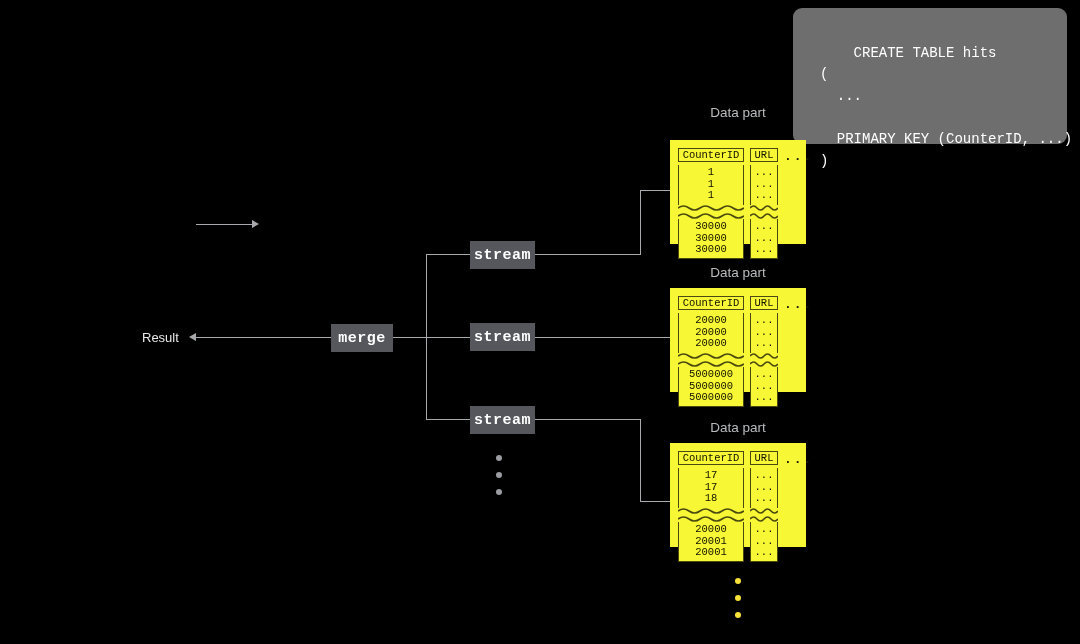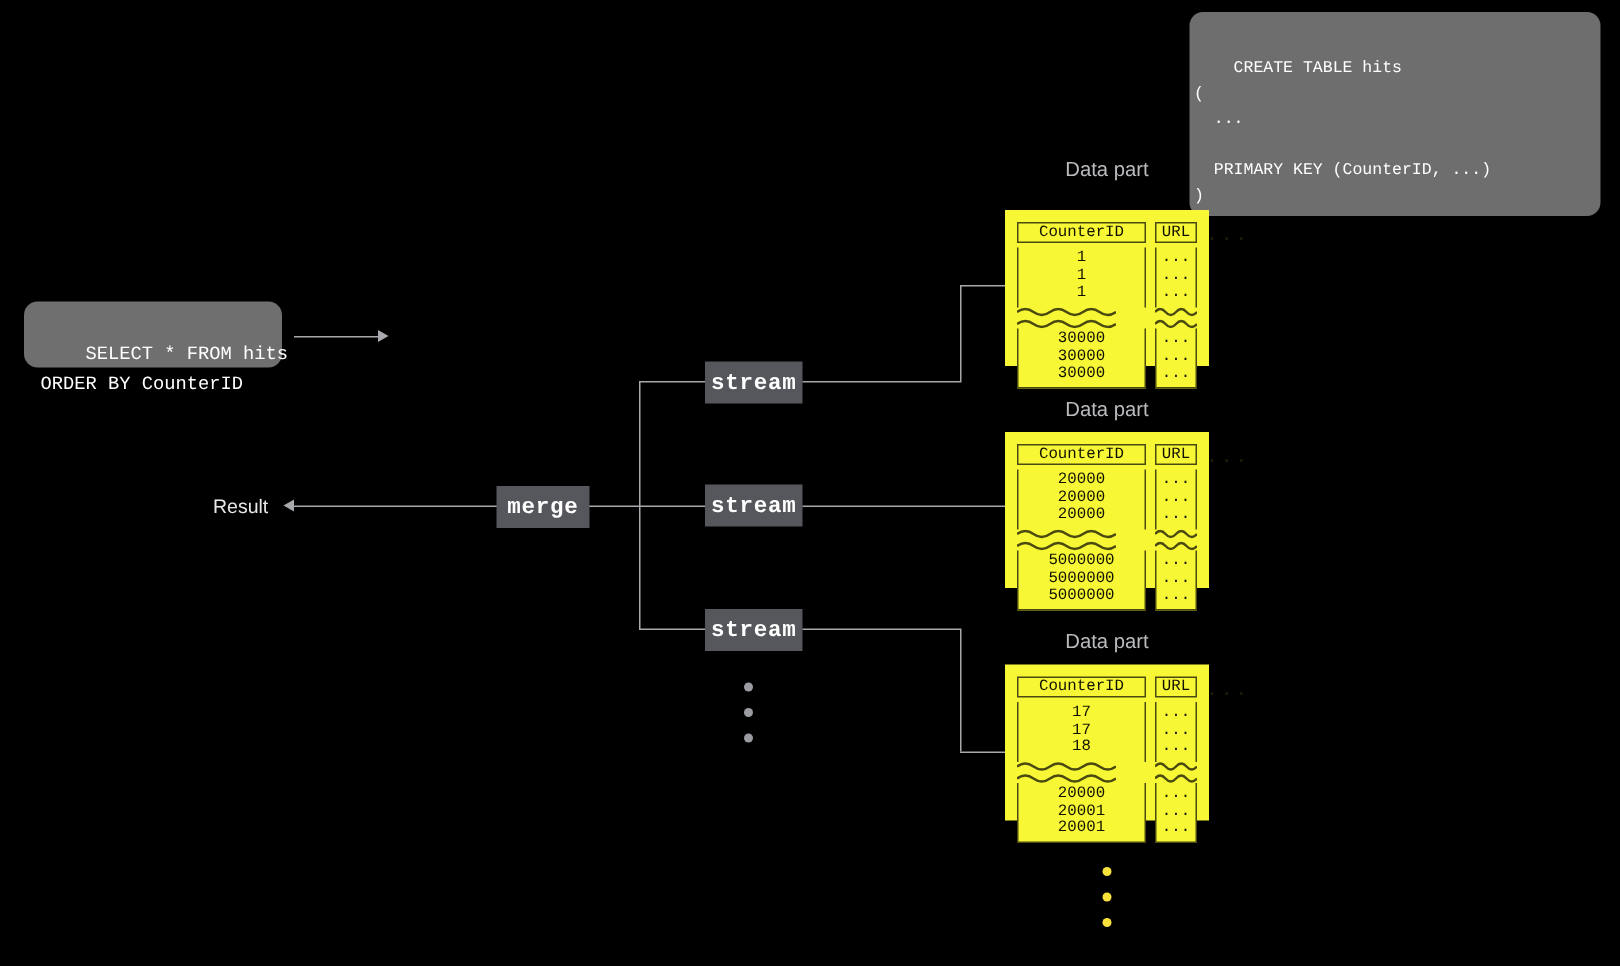--- a/index.html
+++ b/index.html
@@ -7,22 +7,22 @@
        font-family:"Liberation Sans",sans-serif;}
   .canvas{position:absolute;inset:0;}
 
   
   .abs{position:absolute;box-sizing:border-box;}
 
   
   .panel{background:#6e6e6e;border-radius:9px;color:#ffffff;
          font-family:"Liberation Mono","DejaVu Sans Mono",monospace;
          white-space:pre;line-height:1.55;}
-  .ddl{left:793px;top:8px;width:274px;height:136px;font-size:11px;
-       padding:13px 3px;}
+  .ddl{left:793px;top:8px;width:274px;height:136px;font-size:14px;
+       padding:13px 27px;}
   .query{left:16px;top:201px;width:172px;height:44px;font-size:12.5px;
          padding:7px 11px;background:#6f6f6f;}
 
   
   .pipeline{left:264px;top:146px;width:340px;height:378px;
             background:#2b2d32;border-radius:12px;}
   .pipeline-title{position:absolute;left:0;right:0;top:18px;text-align:center;
                   color:#8b8e94;font-size:21px;letter-spacing:.2px;}
 
   
@@ -56,21 +56,21 @@
   .gcol{display:flex;gap:6px;align-items:flex-start;}
 
   .cell{border:1.5px solid #4a4a10;background:#f7f735;box-sizing:border-box;
         font-family:"Liberation Mono","DejaVu Sans Mono",monospace;
         color:#111100;}
   .hdr{font-size:10.5px;line-height:13px;text-align:center;padding:0 2px;
        text-decoration:none;height:14px;display:flex;align-items:center;
        justify-content:center;}
   .rows{font-size:10.5px;line-height:11.5px;text-align:center;padding:2px 2px 1px;
         border-top:none;}
-  .w-ctr{width:86px;}
+  .w-ctr{width:66px;}
   .w-url{width:28px;}
   .dots3{color:#1a1a05;font-size:13px;letter-spacing:2px;font-weight:bold;
          font-family:"Liberation Mono","DejaVu Sans Mono",monospace;}
 
   .wave{display:block;}
 
   
   .vdots{position:absolute;display:flex;flex-direction:column;gap:11px;
          align-items:center;}
   .vdots span{width:6px;height:6px;border-radius:50%;display:block;}
@@ -84,24 +84,20 @@
 
   <div class="abs panel ddl">
     <span>CREATE TABLE hits
 (
   ...
 
   PRIMARY KEY (CounterID, ...)
 )</span>
   </div>
 
-  <div class="abs panel query">
-    <span>SELECT * FROM hits
-ORDER BY CounterID</span>
-  </div>
 
   <div class="line hline abs" style="left:196px;top:224px;width:56px;"></div>
   <div class="arrow-r" style="left:252px;top:220px;"></div>
 
 
   <div class="line hline abs" style="left:196px;top:337px;width:140px;"></div>
   <div class="arrow-l" style="left:189px;top:333px;"></div>
   <div class="abs result-label" style="left:142px;top:330px;">Result</div>
 
   <div class="line hline abs" style="left:392px;top:337px;width:118px;"></div>

